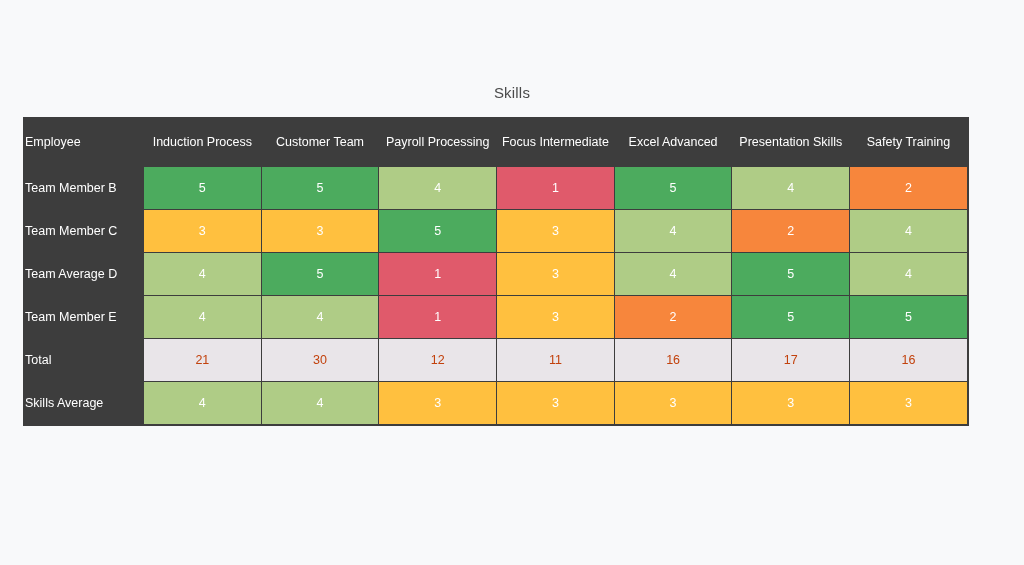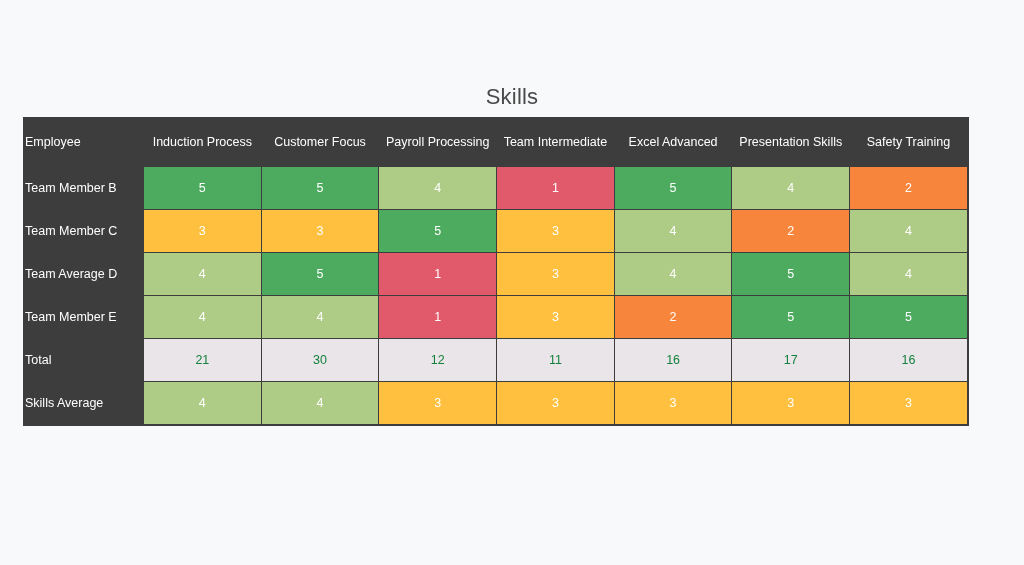--- a/index.html
+++ b/index.html
@@ -22,21 +22,21 @@
     background: #f8f9fa;
   }
 
   
   #chart-title {
     position: absolute;
     left: 0;
     top: 84px;
     width: 1024px;
     text-align: center;
-    font-size: 22px;
+    font-size: 15px;
     color: #4a4a4a;
     font-weight: 400;
     letter-spacing: 0.2px;
   }
 
   
   #matrix-wrap {
     position: absolute;
     left: 24px;
     top: 118px;
@@ -106,21 +106,21 @@
 
   
   td.s1 { background: #e05a6b; }
   td.s2 { background: #f7863c; }
   td.s3 { background: #ffc03f; }
   td.s4 { background: #afcc86; }
   td.s5 { background: #4cab5e; }
 
   td.total-cell {
     background: #e9e5e9;
-    color: #15803d;
+    color: #c2410c;
   }
 
   tr.total-row th.row-label,
   tr.average-row th.row-label {
     height: 43px;
   }
 </style>
 </head>
 <body>
 
@@ -137,23 +137,23 @@
           <col class="c-skill">
         <col class="c-skill">
           <col class="c-skill">
           <col class="c-skill">
         <col class="c-skill">
       </colgroup>
       <thead>
         <tr id="header-row">
             <th class="head-employee">Employee</th>
             <th>Induction Process</th>
-            <th>Customer Focus</th>
+            <th>Customer Team</th>
             <th>Payroll Processing</th>
-            <th>Team Intermediate</th>
+            <th>Focus Intermediate</th>
             <th>Excel Advanced</th>
             <th>Presentation Skills</th>
             <th>Safety Training</th>
           </tr>
       </thead>
       <tbody id="table-body">
           <tr>
             <th class="row-label">Team Member B</th>
             <td class="cell s5">5</td>
             <td class="cell s5">5</td>

